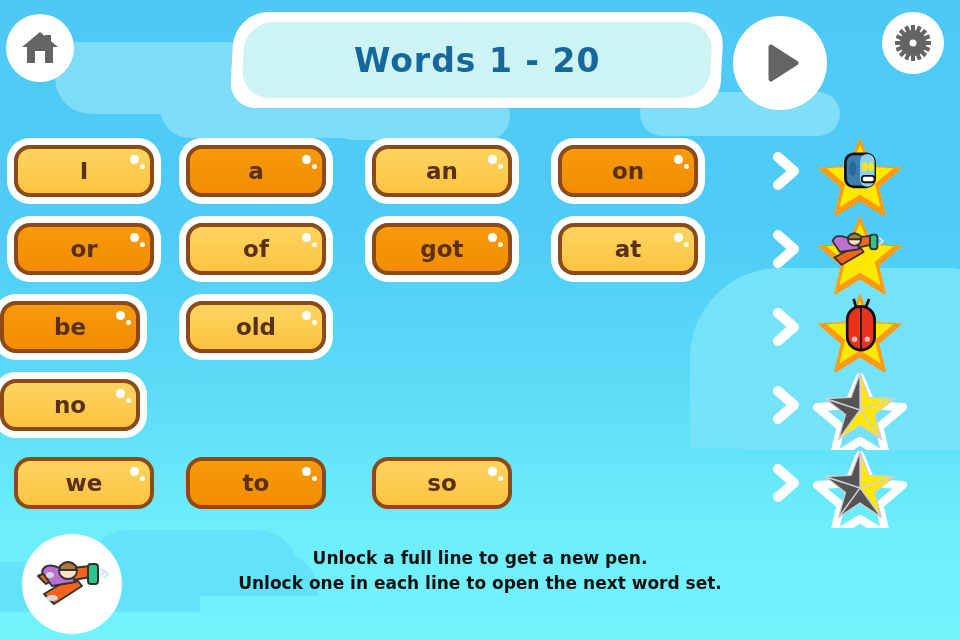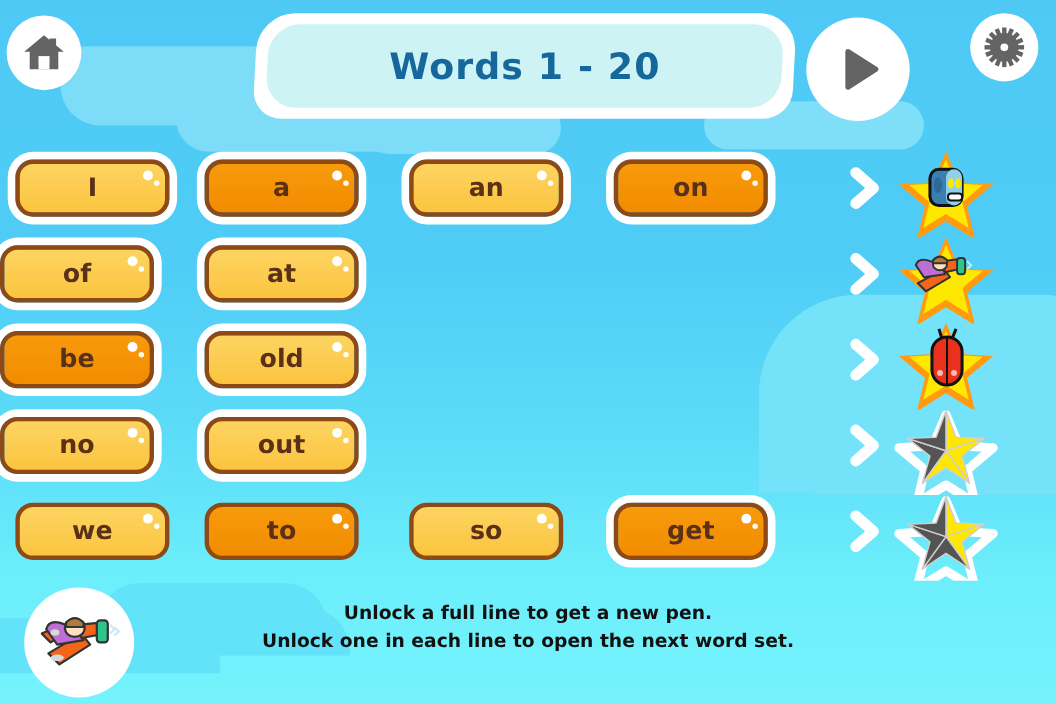--- a/index.html
+++ b/index.html
@@ -180,28 +180,42 @@
       </div>
       <div class="word-cell">
         <div class="word-btn dark ring">
           <span>on</span>
           <span class="shine"></span>
           <span class="shine s2"></span>
         </div>
       </div>
     </div>
     <div class="row">
+      <div class="word-cell pad">
+        <div class="word-btn dark ring">
+          <span>or</span>
+          <span class="shine"></span>
+          <span class="shine s2"></span>
+        </div>
+      </div>
       <div class="word-cell">
         <div class="word-btn light ring">
           <span>of</span>
           <span class="shine"></span>
           <span class="shine s2"></span>
         </div>
       </div>
       <div class="word-cell">
+        <div class="word-btn dark ring">
+          <span>got</span>
+          <span class="shine"></span>
+          <span class="shine s2"></span>
+        </div>
+      </div>
+      <div class="word-cell">
         <div class="word-btn light ring">
           <span>at</span>
           <span class="shine"></span>
           <span class="shine s2"></span>
         </div>
       </div>
     </div>
     <div class="row">
       <div class="word-cell">
         <div class="word-btn dark ring">
@@ -215,27 +229,20 @@
           <span>old</span>
           <span class="shine"></span>
           <span class="shine s2"></span>
         </div>
       </div>
     </div>
     <div class="row">
       <div class="word-cell">
         <div class="word-btn light ring">
           <span>no</span>
-          <span class="shine"></span>
-          <span class="shine s2"></span>
-        </div>
-      </div>
-      <div class="word-cell">
-        <div class="word-btn light ring">
-          <span>out</span>
           <span class="shine"></span>
           <span class="shine s2"></span>
         </div>
       </div>
     </div>
     <div class="row">
       <div class="word-cell pad">
         <div class="word-btn light">
           <span>we</span>
           <span class="shine"></span>
@@ -245,27 +252,20 @@
       <div class="word-cell">
         <div class="word-btn dark">
           <span>to</span>
           <span class="shine"></span>
           <span class="shine s2"></span>
         </div>
       </div>
       <div class="word-cell">
         <div class="word-btn light">
           <span>so</span>
-          <span class="shine"></span>
-          <span class="shine s2"></span>
-        </div>
-      </div>
-      <div class="word-cell">
-        <div class="word-btn dark ring">
-          <span>get</span>
           <span class="shine"></span>
           <span class="shine s2"></span>
         </div>
       </div>
     </div>
   </div>
 
 <div class="side-col" id="side-col">
     <div class="side-row">
       <div class="chev">

